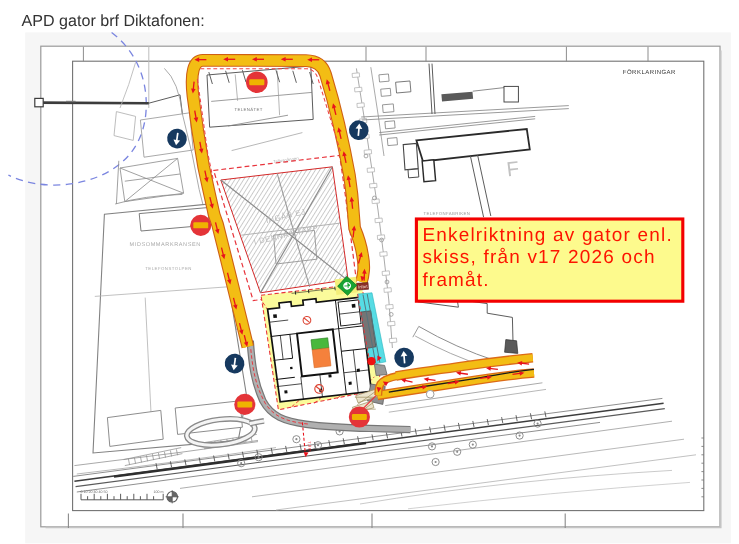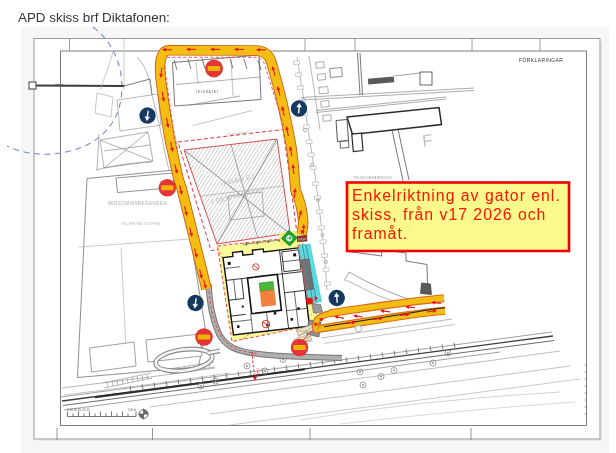--- a/index.html
+++ b/index.html
@@ -595,14 +595,14 @@
 <g>
   <circle cx="143.5" cy="414" r="4.4" fill="none" stroke="#555" stroke-width="0.9"></circle>
   <path d="M143.5,414 L143.5,409.6 A4.4,4.4 0 0 1 147.9,414 Z" fill="#666"></path>
   <path d="M143.5,414 L143.5,418.4 A4.4,4.4 0 0 1 139.1,414 Z" fill="#666"></path>
   <line x1="138" y1="414" x2="149" y2="414" stroke="#555" stroke-width="0.7"></line>
   <line x1="143.5" y1="408.5" x2="143.5" y2="419.5" stroke="#555" stroke-width="0.7"></line>
 </g>
 
 </svg>
 
-<div style="position:absolute;left:18px;top:10px;font-size:13.4px;color:#333;">APD skiss brf Diktafonen:</div>
+<div style="position:absolute;left:18px;top:10px;font-size:13.4px;color:#333;">APD gator brf Diktafonen:</div>
 </div>
 
 </body></html>

